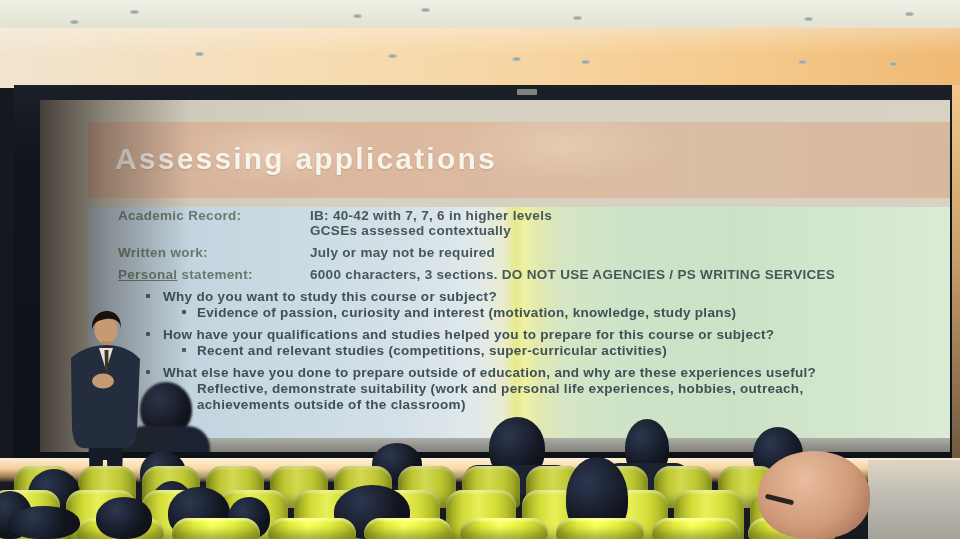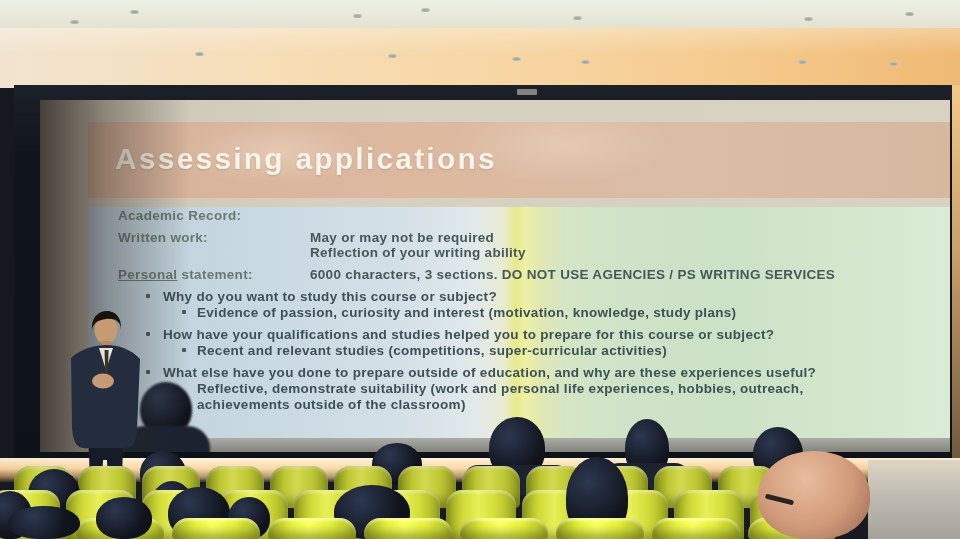--- a/index.html
+++ b/index.html
@@ -111,27 +111,28 @@
     <div class="content-band"></div>
     <div class="bottom-strip"></div>
 
     <div class="slide-title">Assessing applications</div>
 
     <div class="slide-flow">
       <div id="defs">
           <div class="def-row">
             <div class="def-label">Academic Record:</div>
             <div class="def-values">
+              <div class="def-line">IB: 40-42 with 7, 7, 6 in higher levels</div>
+              <div class="def-line">GCSEs assessed contextually</div>
             </div>
           </div>
           <div class="def-row">
             <div class="def-label">Written work:</div>
             <div class="def-values">
-              <div class="def-line">May or may not be required</div>
-              <div class="def-line">Reflection of your writing ability</div>
+              <div class="def-line">July or may not be required</div>
             </div>
           </div>
           <div class="def-row">
             <div class="def-label"><span class="u">Personal</span> statement:</div>
             <div class="def-values">
               <div class="def-line">6000 characters, 3 sections. DO NOT USE AGENCIES / PS WRITING SERVICES</div>
             </div>
           </div>
         </div>
       <div id="bullets">

